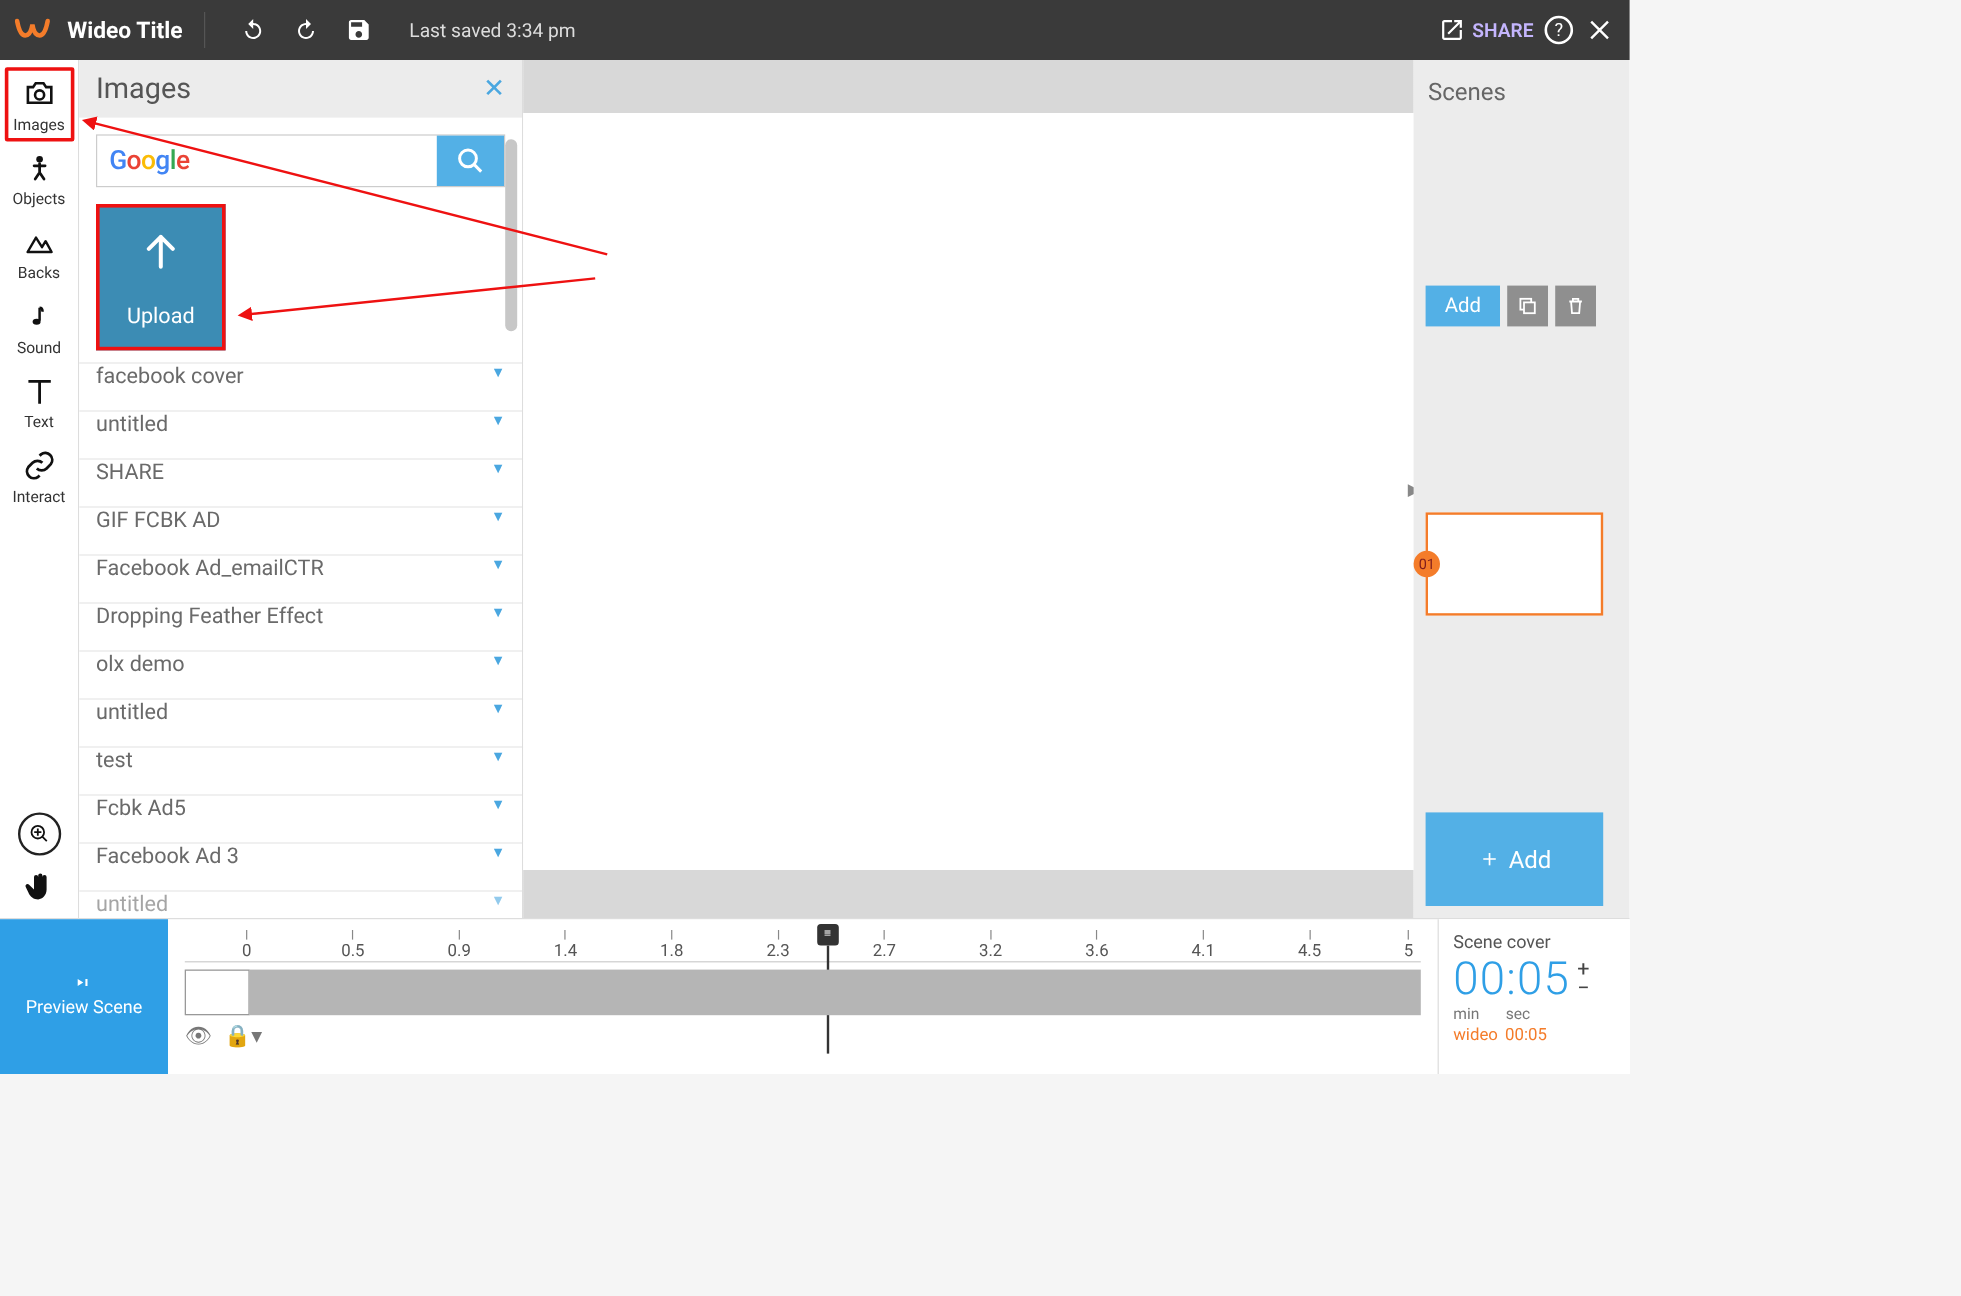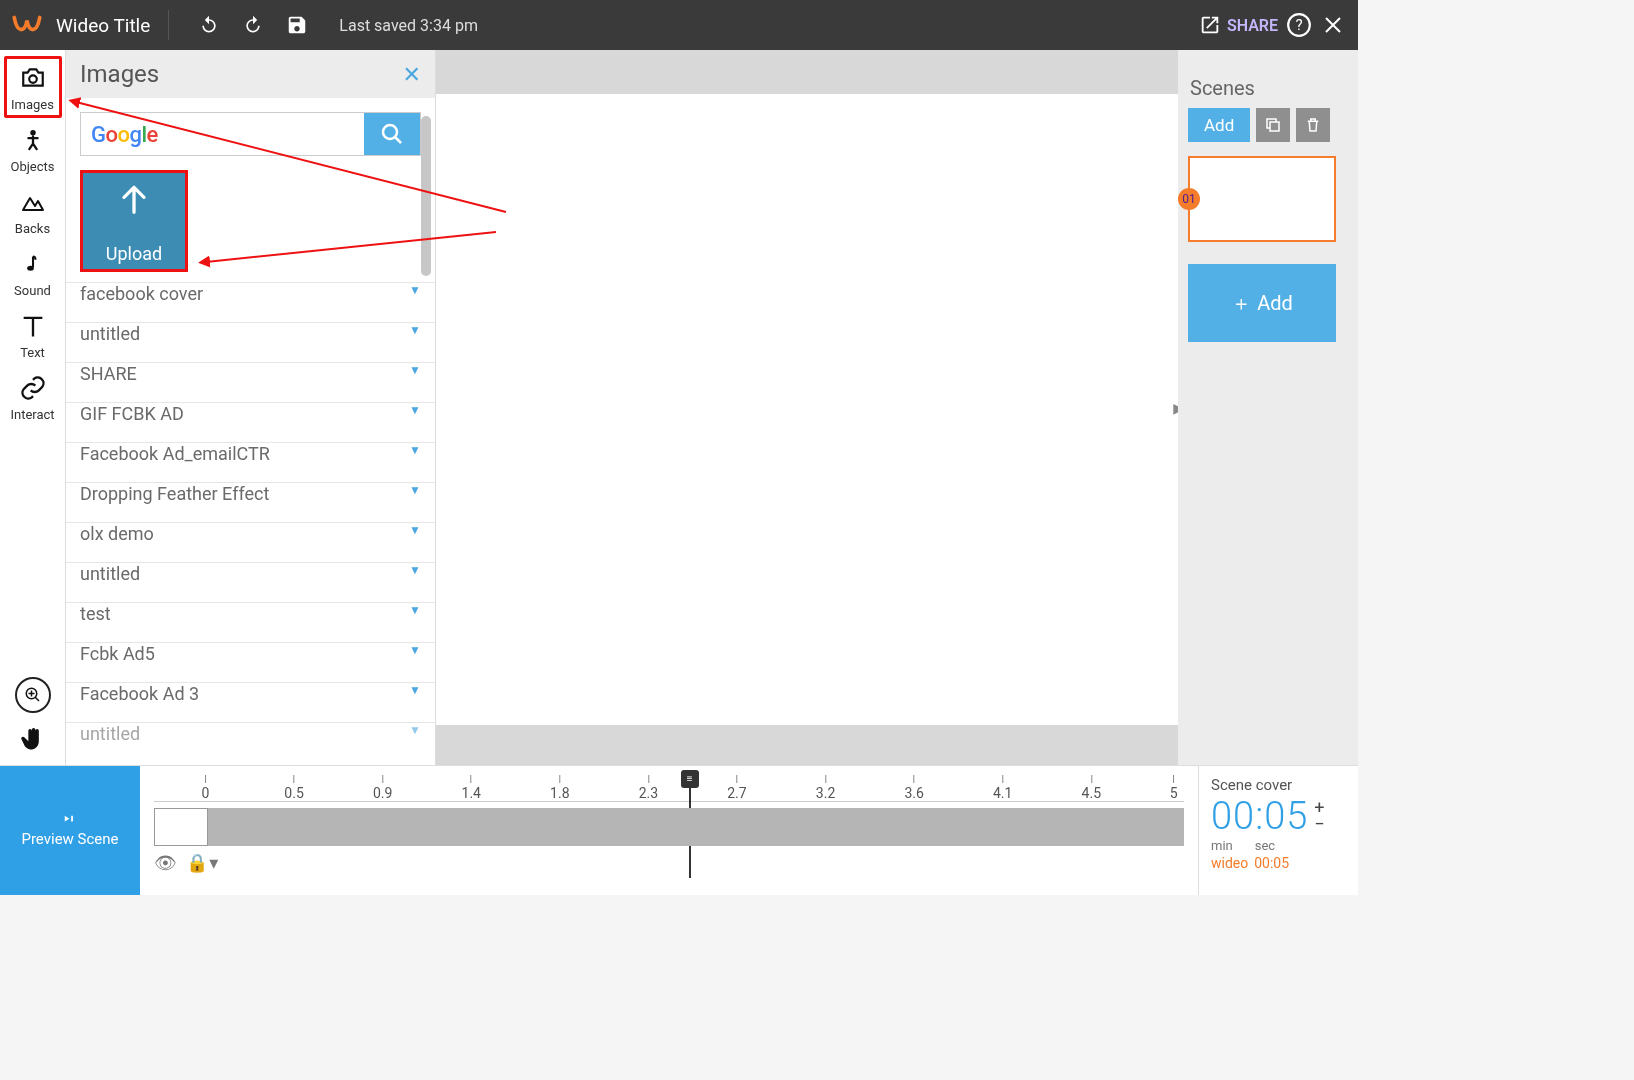--- a/index.html
+++ b/index.html
@@ -1,21 +1,21 @@
 <!DOCTYPE html>
 <html><head>
 <meta charset="utf-8">
 <style>
 * { margin: 0; padding: 0; box-sizing: border-box; font-family: -apple-system, BlinkMacSystemFont, "Segoe UI", Roboto, sans-serif; }
 body { width: 1634px; height: 1080px; background: #f5f5f5; overflow: hidden; }
 .app { width: 1358px; height: 895px; display: flex; flex-direction: column; background: #fff; position: relative; }
 .topbar { height: 50px; background: #3a3a3a; display: flex; align-items: center; color: #fff; padding: 0 12px; }
 .logo { width: 30px; height: 30px; margin-right: 14px; display:flex; align-items:center; justify-content:center; }
 .logo svg { width: 30px; height: 30px; }
-.title { font-size: 19px; font-weight: 400; color: #fff; }
+.title { font-size: 19px; font-weight: 700; color: #fff; }
 .divider-v { width: 1px; height: 30px; background: #555; margin: 0 18px; }
 .top-icon { width: 24px; height: 24px; margin: 0 10px; color: #fff; cursor: pointer; display:flex; align-items:center; justify-content:center;}
 .last-saved { margin-left: 20px; font-size: 16px; color: #ddd; }
 .topbar-right { margin-left: auto; display: flex; align-items: center; gap: 8px; }
 .share-btn { display: flex; align-items: center; gap: 6px; font-size: 16px; font-weight: 600; color:#c4b5fd; cursor:pointer; }
 .help-btn, .close-app { width: 26px; height: 26px; display:flex; align-items:center; justify-content:center; cursor:pointer; color:#fff;}
 
 .main { flex: 1; display: flex; overflow: hidden; }
 .left-rail { width: 66px; background: #fff; border-right: 1px solid #ddd; display: flex; flex-direction: column; align-items: center; padding-top: 6px; }
 .rail-item { width: 58px; height: 62px; display: flex; flex-direction: column; align-items: center; justify-content: center; gap: 3px; cursor: pointer; position: relative; }
@@ -26,41 +26,41 @@
 .rail-bottom { width: 66px; display:flex; flex-direction:column; align-items:center; gap:10px; padding-bottom:10px; }
 .rail-circle { width: 36px; height: 36px; border: 2px solid #222; border-radius: 50%; display:flex; align-items:center; justify-content:center; cursor:pointer; }
 
 .side-panel { width: 370px; background: #fff; display: flex; flex-direction: column; border-right: 1px solid #ddd; position:relative; }
 .panel-header { height: 48px; background: #ececec; display: flex; align-items: center; padding: 0 14px; font-size: 24px; color: #555; }
 .panel-close { margin-left: auto; color: #4aa7e0; font-size: 22px; cursor:pointer; }
 .search-row { display: flex; margin: 14px; border: 1px solid #ccc; }
 .search-input { flex: 1; height: 42px; border: none; padding: 0 10px; font-size: 22px; outline:none; letter-spacing:-0.5px;}
 .search-input .g1{color:#4285F4}.g2{color:#EA4335}.g3{color:#FBBC05}.g4{color:#4285F4}.g5{color:#34A853}.g6{color:#EA4335}
 .search-btn { width: 56px; background: #53b0e6; display:flex; align-items:center; justify-content:center; cursor:pointer; color:#fff;}
-.upload-tile { width: 108px; height: 102px; background: #3c8cb4; color: #fff; display: flex; flex-direction: column; align-items: center; justify-content: center; gap: 24px; margin: 0 0 10px 14px; cursor:pointer; border: 3px solid #e11;}
+.upload-tile { width: 108px; height: 122px; background: #3c8cb4; color: #fff; display: flex; flex-direction: column; align-items: center; justify-content: center; gap: 24px; margin: 0 0 10px 14px; cursor:pointer; border: 3px solid #e11;}
 .upload-tile span { font-size: 18px; }
 .folders { flex: 1; overflow: hidden; border-top: 1px solid #e6e6e6; }
 .folder-row { height: 40px; border-bottom: 1px solid #e6e6e6; display: flex; padding: 0 14px; font-size: 18px; color: #6a6a6a; cursor:pointer;}
 .folder-chevron { margin-left: auto; color: #4aa7e0; font-size: 12px; }
 .panel-scrollbar { position:absolute; right:4px; top:66px; width:10px; height:160px; background:#c7c7c7; border-radius:5px;}
 
 .canvas-area { flex: 1; background: linear-gradient(to bottom, #d8d8d8 0, #d8d8d8 44px, #fff 44px, #fff calc(100% - 40px), #d8d8d8 calc(100% - 40px)); position: relative; }
 .expand-arrow { position:absolute; right:-6px; top:50%; transform:translateY(-50%); color:#888; font-size:14px; cursor:pointer;}
 
 
 .annotation { position:absolute; pointer-events:none; z-index:50; }
 .arrow-svg { overflow:visible; }
 
-.right-panel { width: 180px; background: #ececec; display: flex; flex-direction: column; padding: 16px 10px 10px; position:relative;}
+.right-panel { width: 180px; background: #ececec; display: flex; flex-direction: column; padding: 4px 10px 10px; position:relative;justify-content:space-between;}
 .right-title { font-size: 20px; color: #666; padding: 10px 2px 8px; }
 .right-row1 { display: flex; gap: 6px; align-items: center; }
 .btn-add-small { background: #53b0e6; color:#fff; height:34px; padding:0 16px; font-size:17px; border:none; cursor:pointer; }
 .sq-btn { width:34px; height:34px; background:#8f8f8f; display:flex; align-items:center; justify-content:center; color:#fff; cursor:pointer;}
 .scene-thumb { width: 148px; height: 86px; border: 2px solid #f47c2a; background:#fff; margin-top: 14px; position:relative;}
-.scene-badge { position:absolute; left:-12px; top:50%; transform:translateY(-50%); width:22px; height:22px; border-radius:50%; background:#f47c2a; color:#4c1d95; font-size:12px; display:flex; align-items:center; justify-content:center;}
+.scene-badge { position:absolute; left:-12px; top:50%; transform:translateY(-50%); width:22px; height:22px; border-radius:50%; background:#f47c2a; color:#7f1d1d; font-size:12px; display:flex; align-items:center; justify-content:center;}
 .btn-add-big { margin-top: 22px; width: 148px; height: 78px; background:#53b0e6; color:#fff; border:none; font-size:20px; display:flex; align-items:center; justify-content:center; gap:6px; cursor:pointer;}
 
 .bottom-bar { height: 130px; display:flex; background:#fff; border-top:1px solid #ddd; }
 .preview-col { width:140px; display:flex; flex-direction:row;}
 .pv-btn { flex:1; display:flex; flex-direction:column; align-items:center; justify-content:center; color:#fff; font-size:15px; gap:2px; cursor:pointer;}
 .pv-scene { background:#2f9fe6; }
 .pv-wideo { background:#2b2b2b; }
 .timeline { flex:1; display:flex; flex-direction:column; padding:8px 14px 4px; }
 .ruler { height:28px; display:flex; align-items:flex-end; position:relative; border-bottom:1px solid #ccc; font-size:14px; color:#555;}
 .tick { position:absolute; text-align:center; transform:translateX(-50%); }

